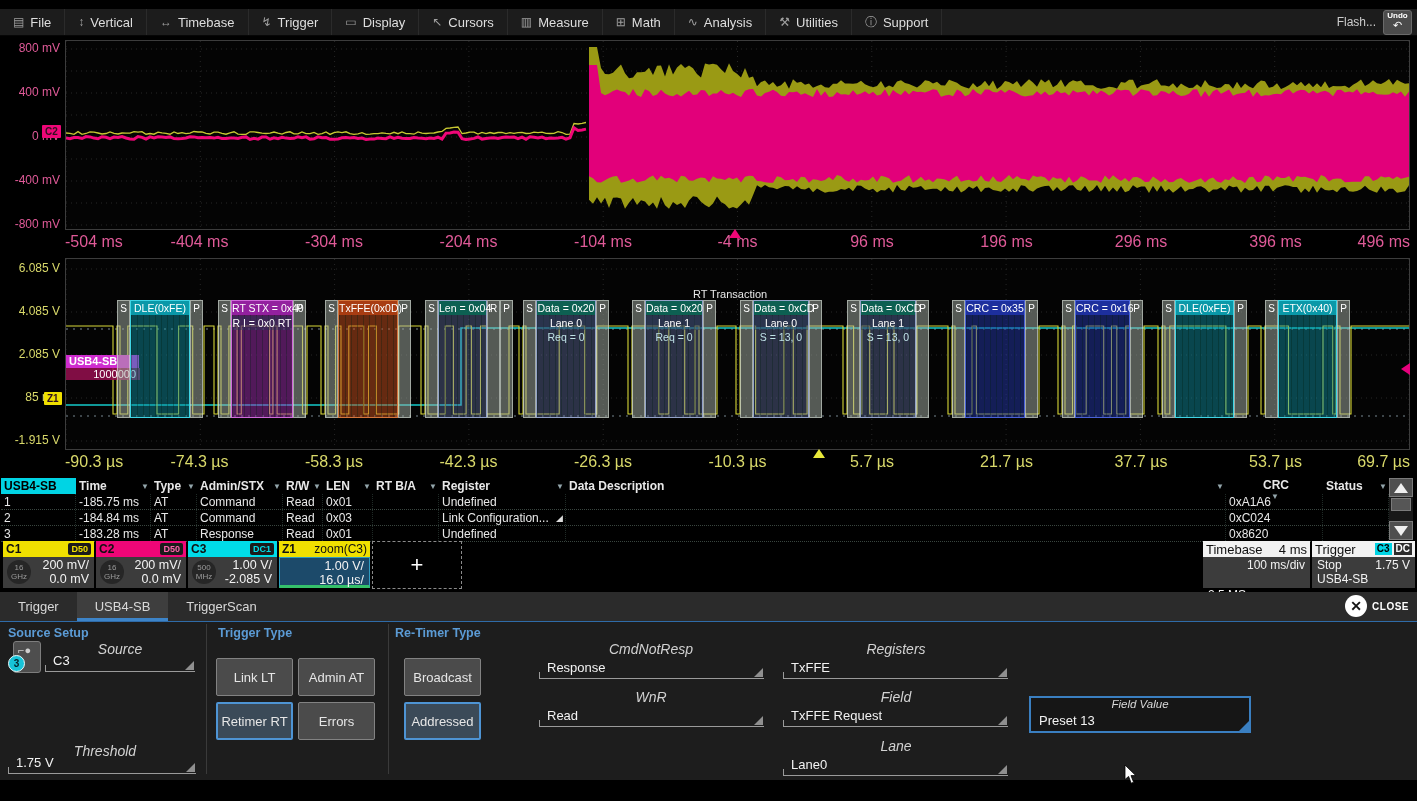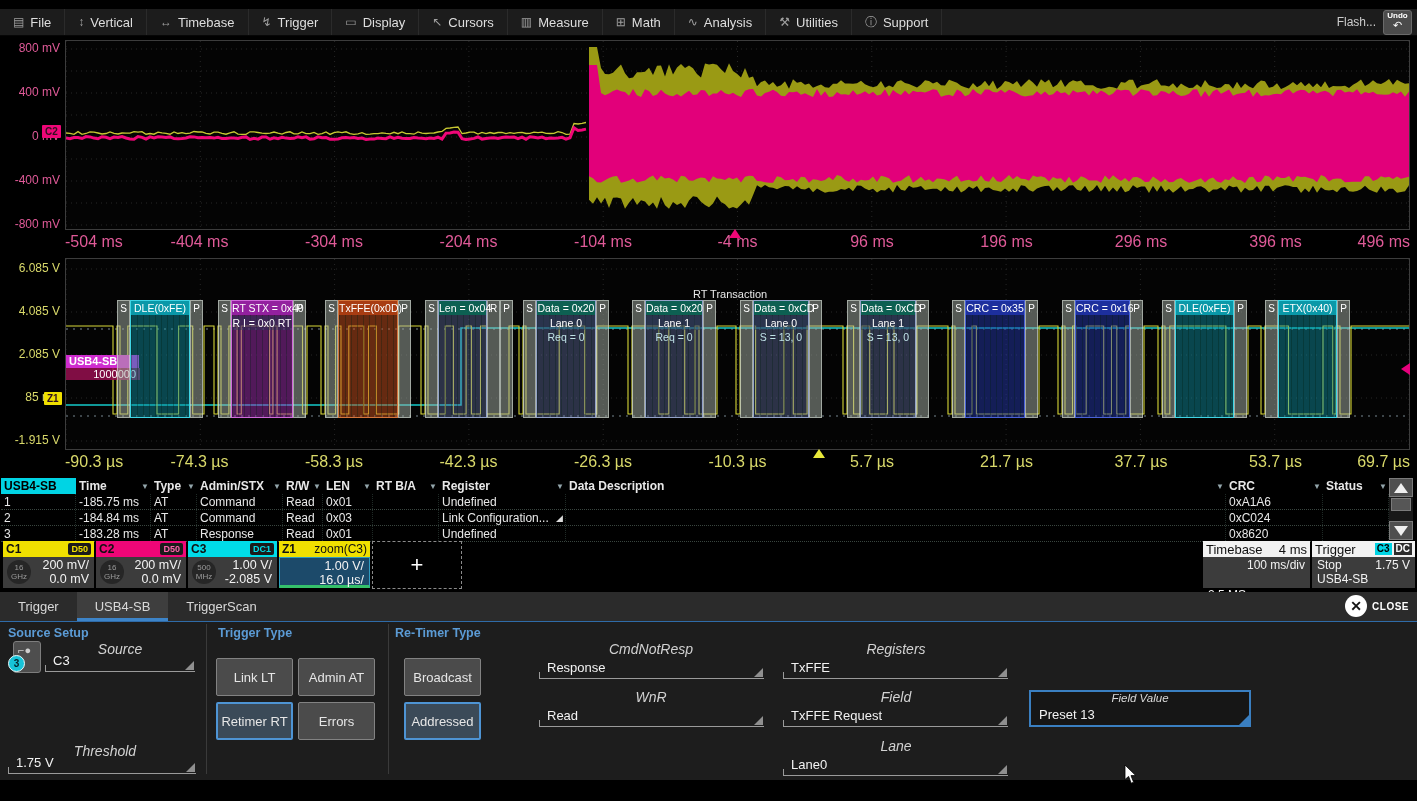--- a/index.html
+++ b/index.html
@@ -113,21 +113,21 @@
   .dropdown .corner{position:absolute;right:1px;bottom:1px;width:0;height:0;
                     border-left:9px solid transparent;border-bottom:9px solid #8f8f8f;}
   .tbtn{position:absolute;width:77px;height:38px;background:#4b4b4b;border:1px solid #828282;border-radius:2px;
         color:#e6e6e6;font-size:13px;display:flex;align-items:center;justify-content:center;box-sizing:border-box;}
   .tbtn.sel{background:#3b4a58;border:2px solid #4e94d4;}
   .probe-btn{position:absolute;left:13px;top:49px;width:26px;height:30px;background:#4e4e4e;
              border:1px solid #7d7d7d;border-radius:3px;}
   .probe-glyph{position:absolute;left:4px;top:2px;color:#cfcfcf;font-size:11px;}
   .probe-num{position:absolute;left:8px;top:63px;width:15px;height:15px;border-radius:50%;background:#17c3d8;
              color:#03222a;font-size:10px;font-weight:bold;text-align:center;line-height:15px;border:1px solid #e8f8fa;}
-  .fvbox{position:absolute;left:1029px;top:98px;width:222px;height:37px;border:2px solid #3a7fc1;
+  .fvbox{position:absolute;left:1029px;top:104px;width:222px;height:37px;border:2px solid #3a7fc1;
          background:#161616;box-sizing:border-box;}
   .fvbox .flab{position:absolute;left:0;right:0;top:0;text-align:center;font-size:11.5px;font-style:italic;color:#d8d8d8;}
   .fvbox .fval{position:absolute;left:8px;bottom:3px;font-size:13px;color:#f2f2f2;}
   .fvbox .corner{position:absolute;right:0;bottom:0;width:0;height:0;
                  border-left:10px solid transparent;border-bottom:10px solid #3a7fc1;}
 
   
   .statusbar{position:absolute;left:0;top:780px;width:1417px;height:21px;background:#262626;
              border-top:1px solid #0a0a0a;font-size:12.5px;display:flex;align-items:center;}
   .brand{padding-left:6px;white-space:nowrap;}
@@ -430,21 +430,21 @@
           <span class="sort">▼</span>
         </div>
         <div class="th" style="width: 127px;">
           <span>Register</span>
           <span class="sort">▼</span>
         </div>
         <div class="th" style="width: 660px;">
           <span>Data Description</span>
           <span class="sort">▼</span>
         </div>
-        <div class="th" style="width: 97px;">
+        <div class="th" style="width: 97px; flex-direction: column;">
           <span>CRC</span>
           <span class="sort">▼</span>
         </div>
         <div class="th" style="width: 66px;">
           <span>Status</span>
           <span class="sort">▼</span>
         </div>
       </div>
     <div id="tbody">
         <div class="trow">

